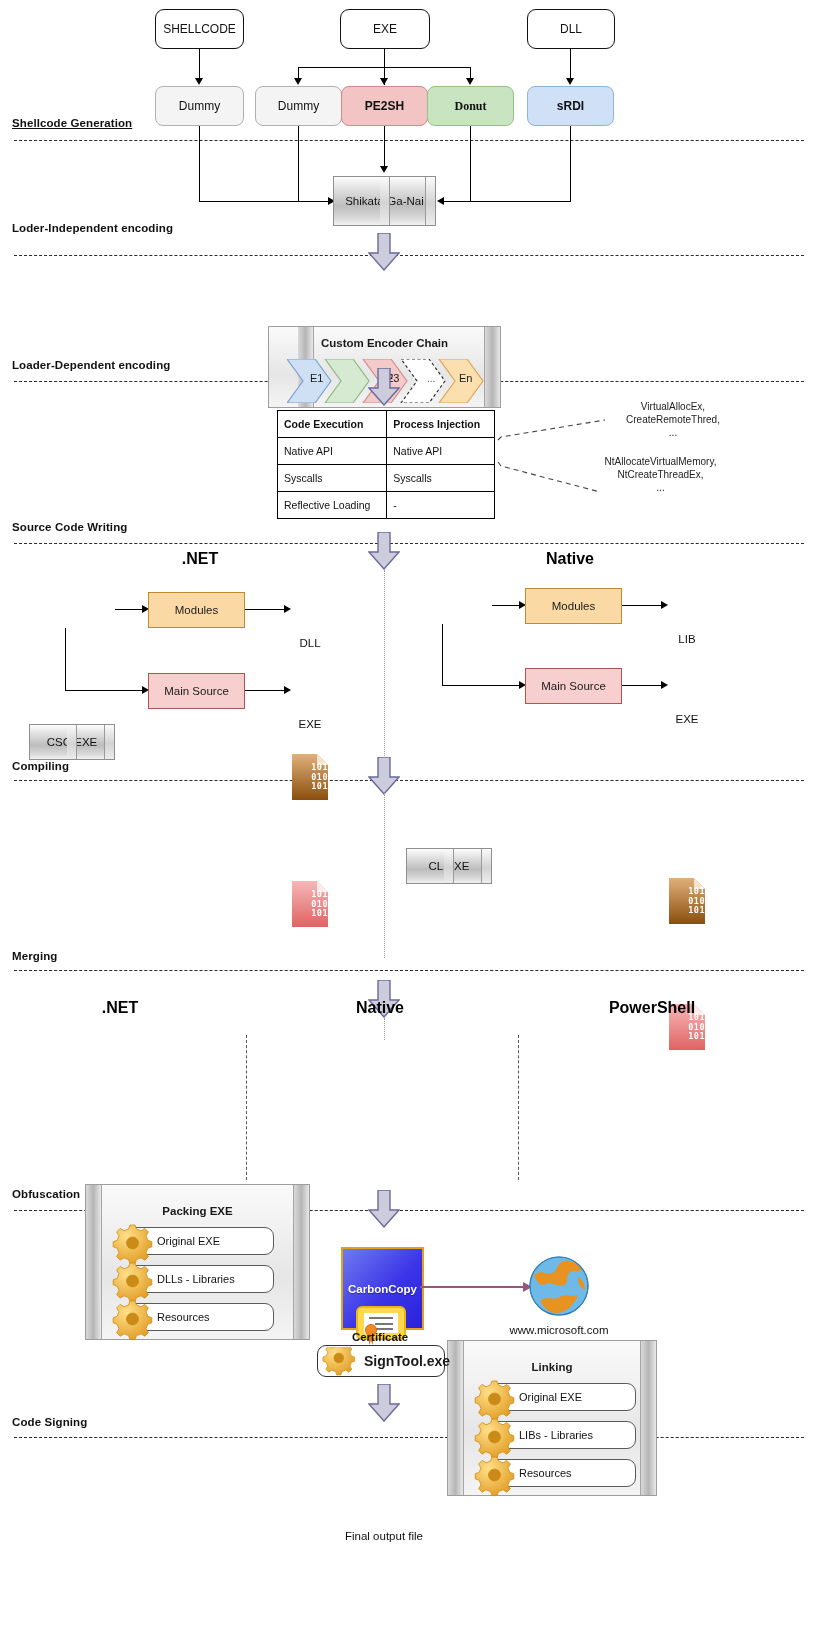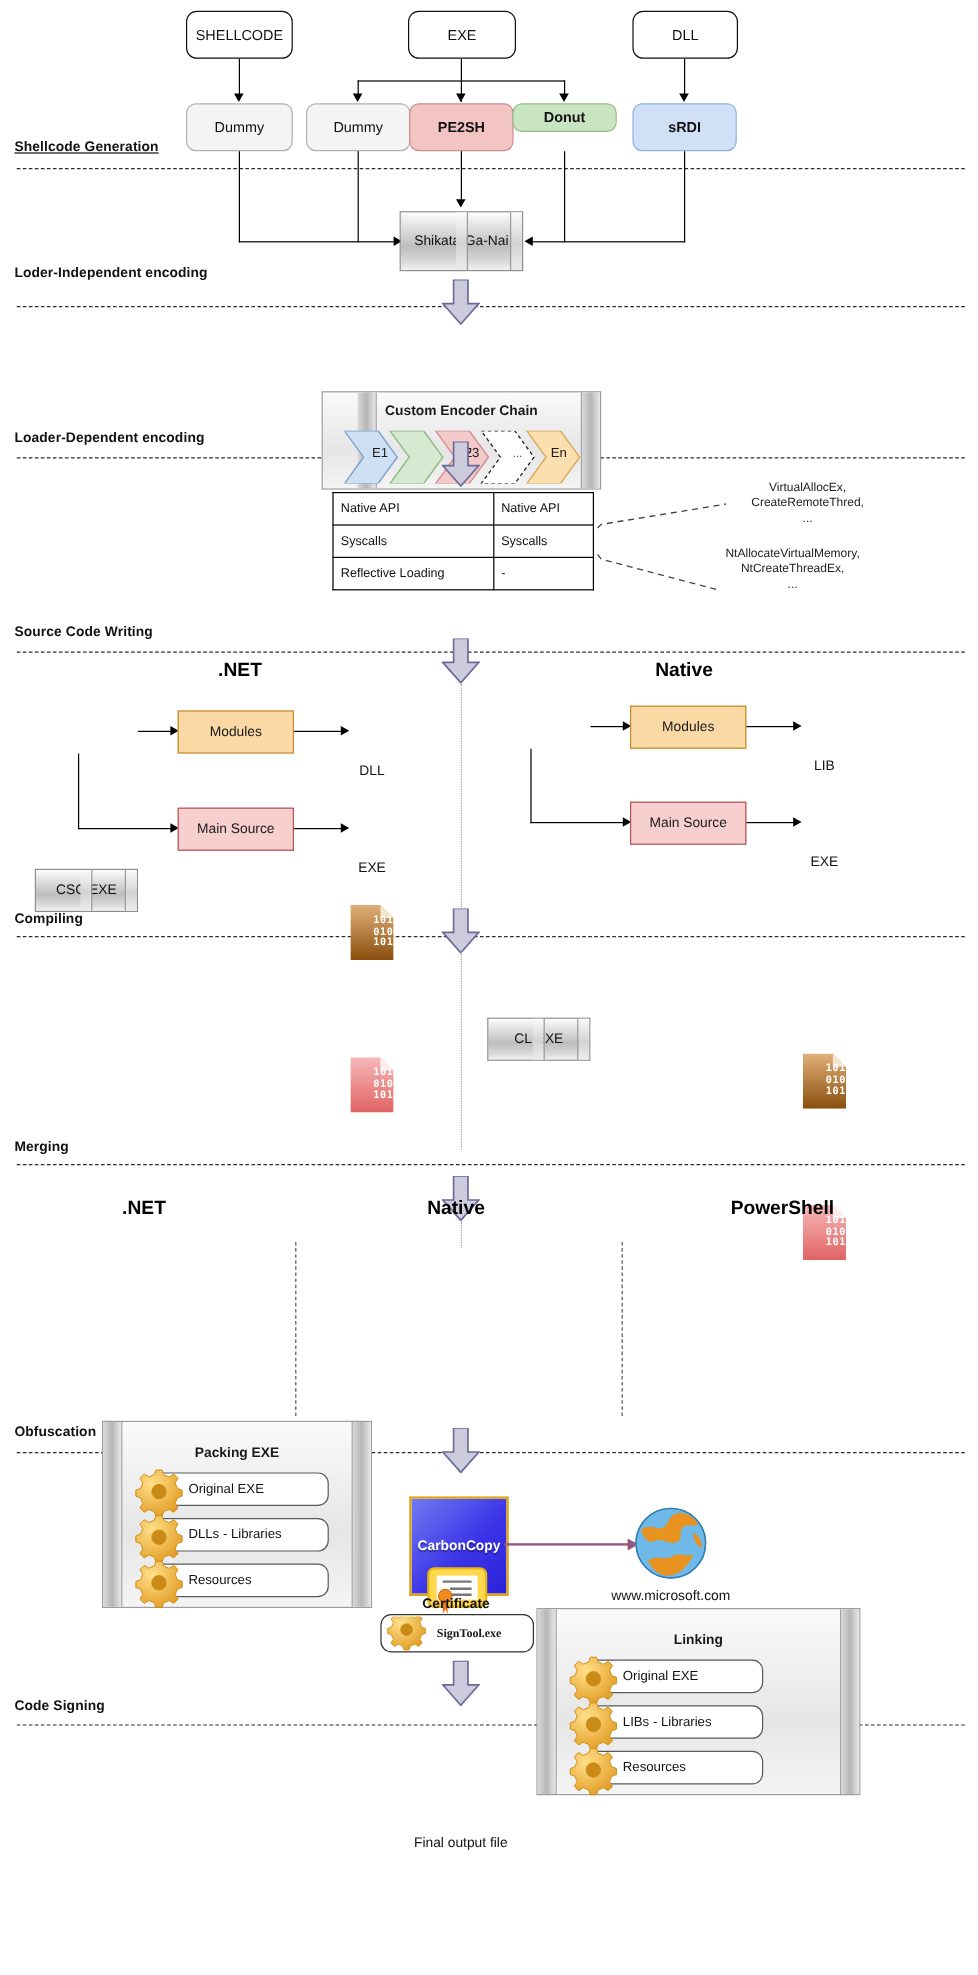--- a/index.html
+++ b/index.html
@@ -132,21 +132,21 @@
 
   <div class="abs gbox grey" style="left:155px;top:86px;width:89px;height:40px;">
     <span>Dummy</span>
   </div>
   <div class="abs gbox grey" style="left:255px;top:86px;width:87px;height:40px;">
     <span>Dummy</span>
   </div>
   <div class="abs gbox red" style="left:341px;top:86px;width:87px;height:40px;">
     <span>PE2SH</span>
   </div>
-  <div class="abs gbox green" style="left:427px;top:86px;width:87px;height:24px;">
+  <div class="abs gbox green" style="left:427px;top:86px;width:87px;height:40px;font-family:Liberation Serif, serif;">
     <span>Donut</span>
   </div>
   <div class="abs gbox blue" style="left:527px;top:86px;width:87px;height:40px;">
     <span>sRDI</span>
   </div>
 
   <div class="abs ln lnv" style="left:199px;top:126px;height:76px;"></div>
   <div class="abs ln lnh" style="left:199px;top:201px;width:134px;"></div>
   <div class="abs ln lnv" style="left:298px;top:126px;height:76px;"></div>
   <div class="abs arrowright" style="left:328px;top:197px;"></div>
@@ -191,20 +191,24 @@
   </div>
 
   <div class="parrow" style="left:368px;top:368px;">
     <svg width="32" height="38" viewBox="0 0 32 38">
         <polygon points="10,0 22,0 22,20 31,20 16,37 1,20 10,20" fill="#ccccdd" stroke="#6a6a9c" stroke-width="1.4"></polygon>
       </svg>
   </div>
 
   <table class="abs apitab" style="left:277px;top:410px;width:218px;">
     <tbody>
+        <tr>
+      <th style="width:109px;">Code Execution</th>
+      <th style="width:109px;">Process Injection</th>
+    </tr>
     <tr>
       <td>Native API</td>
       <td>Native API</td>
     </tr>
     <tr>
       <td>Syscalls</td>
       <td>Syscalls</td>
     </tr>
     <tr>
       <td>Reflective Loading</td>
@@ -381,21 +385,21 @@
         <path d="M18,4 l5,0 l1.5,4 l4.5,1.8 l3.8,-2.4 l3.6,3.6 l-2.4,3.8 l1.8,4.5 l4,1.5 l0,5 l-4,1.5 l-1.8,4.5 l2.4,3.8 l-3.6,3.6 l-3.8,-2.4 l-4.5,1.8 l-1.5,4 l-5,0 l-1.5,-4 l-4.5,-1.8 l-3.8,2.4 l-3.6,-3.6 l2.4,-3.8 l-1.8,-4.5 l-4,-1.5 l0,-5 l4,-1.5 l1.8,-4.5 l-2.4,-3.8 l3.6,-3.6 l3.8,2.4 l4.5,-1.8 Z"></path>
         <circle cx="20.5" cy="22" r="6" fill="#c98a18"></circle>
         <path d="M18,42 l5,0 l1.5,4 l4.5,1.8 l3.8,-2.4 l3.6,3.6 l-2.4,3.8 l1.8,4.5 l4,1.5 l0,5 l-4,1.5 l-1.8,4.5 l2.4,3.8 l-3.6,3.6 l-3.8,-2.4 l-4.5,1.8 l-1.5,4 l-5,0 l-1.5,-4 l-4.5,-1.8 l-3.8,2.4 l-3.6,-3.6 l2.4,-3.8 l-1.8,-4.5 l-4,-1.5 l0,-5 l4,-1.5 l1.8,-4.5 l-2.4,-3.8 l3.6,-3.6 l3.8,2.4 l4.5,-1.8 Z"></path>
         <circle cx="20.5" cy="60" r="6" fill="#c98a18"></circle>
         <path d="M18,80 l5,0 l1.5,4 l4.5,1.8 l3.8,-2.4 l3.6,3.6 l-2.4,3.8 l1.8,4.5 l4,1.5 l0,5 l-4,1.5 l-1.8,4.5 l2.4,3.8 l-3.6,3.6 l-3.8,-2.4 l-4.5,1.8 l-1.5,4 l-5,0 l-1.5,-4 l-4.5,-1.8 l-3.8,2.4 l-3.6,-3.6 l2.4,-3.8 l-1.8,-4.5 l-4,-1.5 l0,-5 l4,-1.5 l1.8,-4.5 l-2.4,-3.8 l3.6,-3.6 l3.8,2.4 l4.5,-1.8 Z"></path>
         <circle cx="20.5" cy="98" r="6" fill="#c98a18"></circle>
       </g>
     </svg>
   </div>
 
-  <div class="abs blk" style="left:447px;top:796px;width:270px;height:156px;">
+  <div class="abs blk" style="left:447px;top:796px;width:210px;height:156px;">
     <div class="sidebar"></div>
     <div class="sidebar r"></div>
     <div class="blk-title abs" style="left:0;right:0;top:20px;">Linking</div>
     <div class="gearrow" style="left:40px;top:42px;width:146px;height:26px;">
       <span class="txt">Original EXE</span>
     </div>
     <div class="gearrow" style="left:40px;top:80px;width:146px;height:26px;">
       <span class="txt">LIBs - Libraries</span>
     </div>
     <div class="gearrow" style="left:40px;top:118px;width:146px;height:26px;">
@@ -454,21 +458,21 @@
   <svg class="abs" style="left:528px;top:1255px;" width="62" height="62" viewBox="0 0 62 62">
     <circle cx="31" cy="31" r="29" fill="#6fb9e8" stroke="#3e8fc4" stroke-width="1"></circle>
     <path d="M6,20 C14,13 20,22 26,17 C30,13 30,7 37,6 C44,5 50,9 54,15 C48,18 45,14 41,18 C37,22 42,27 36,30 C30,33 24,26 18,29 C12,32 9,27 6,20 Z" fill="#e8921f"></path>
     <path d="M12,46 C18,40 26,46 32,42 C38,38 44,43 50,40 C46,50 38,58 28,58 C21,58 16,53 12,46 Z" fill="#e8921f"></path>
     <path d="M50,22 C55,25 57,30 57,35 C54,34 51,30 50,26 Z" fill="#e8921f"></path>
     <circle cx="31" cy="31" r="29" fill="none" stroke="#2f7fb4" stroke-width="1.2"></circle>
   </svg>
   <div class="abs capt" style="left:498px;top:1324px;width:122px;">www.microsoft.com</div>
 
   <div class="abs" style="left:317px;top:1345px;width:128px;height:32px;border:1.2px solid #333;border-radius:9px;background:#fff;display:flex;align-items:center;">
-    <span style="margin-left:46px;font-size:10px;font-weight:bold;font-family:Liberation Serif, serif;">SignTool.exe</span>
+    <span style="margin-left:46px;font-size:14px;font-weight:bold;">SignTool.exe</span>
   </div>
   <svg class="abs" style="left:322px;top:1347px;" width="44" height="30" viewBox="0 0 44 30">
     <g fill="url(#gg1)" stroke="#cf8c13" stroke-width=".8" transform="translate(0,-7) scale(0.82)">
       <path d="M18,4 l5,0 l1.5,4 l4.5,1.8 l3.8,-2.4 l3.6,3.6 l-2.4,3.8 l1.8,4.5 l4,1.5 l0,5 l-4,1.5 l-1.8,4.5 l2.4,3.8 l-3.6,3.6 l-3.8,-2.4 l-4.5,1.8 l-1.5,4 l-5,0 l-1.5,-4 l-4.5,-1.8 l-3.8,2.4 l-3.6,-3.6 l2.4,-3.8 l-1.8,-4.5 l-4,-1.5 l0,-5 l4,-1.5 l1.8,-4.5 l-2.4,-3.8 l3.6,-3.6 l3.8,2.4 l4.5,-1.8 Z"></path>
       <circle cx="20.5" cy="22" r="6" fill="#c98a18"></circle>
     </g>
   </svg>
 
   <div class="parrow" style="left:368px;top:1384px;">
     <svg width="32" height="38" viewBox="0 0 32 38">

